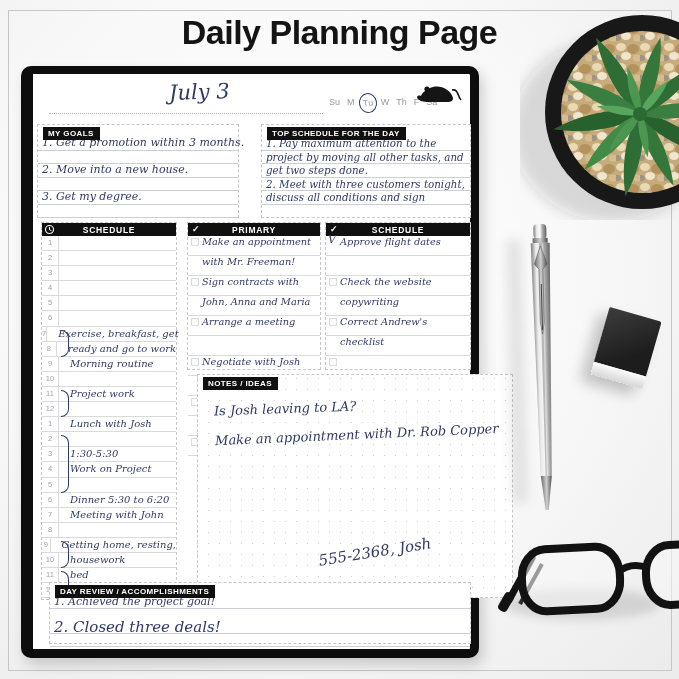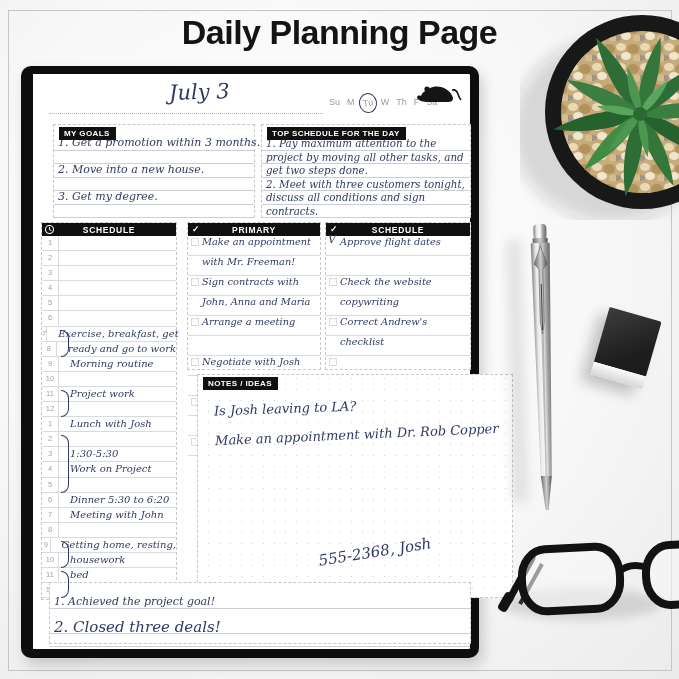--- a/index.html
+++ b/index.html
@@ -26,21 +26,21 @@
   .mouse{position:absolute;left:384px;top:6px;width:46px;height:28px;}
   
   .dbox{position:absolute;border:1px dashed #c7c7c7;box-sizing:border-box;background:#fff;}
   .chip{position:absolute;top:2px;left:5px;background:#101010;color:#fff;font-size:8px;font-weight:bold;
     padding:2.5px 6px 2.5px 5px;letter-spacing:0.4px;line-height:1;z-index:2;white-space:nowrap;}
   .bar{height:13px;background:#101010;color:#fff;display:flex;align-items:center;justify-content:center;
     position:relative;font-size:8.5px;font-weight:bold;letter-spacing:0.7px;}
   .bar .bar-check{position:absolute;left:4px;top:1px;font-size:9px;font-weight:bold;}
   .bar .bar-clock{position:absolute;left:2px;top:1px;}
   
-  .goals-box{left:20px;top:50px;width:202px;height:94px;padding-top:12px;}
+  .goals-box{left:4px;top:50px;width:202px;height:94px;padding-top:12px;}
   .priority-box{left:228px;top:50px;width:210px;height:94px;padding-top:12px;}
   .w-line{box-sizing:border-box;height:13.5px;border-bottom:1px solid #ccced4;padding-left:4px;
     line-height:12.5px;white-space:nowrap;overflow:visible;}
   .goals-box .w-line{font-size:11px;}
   .priority-box .w-line{font-size:10.3px;}
   
   .schedule-box{left:8px;top:148px;width:136px;height:378px;}
   .srow{box-sizing:border-box;height:15.1px;border-bottom:1px solid #d8dade;display:flex;}
   .hour{width:17px;box-sizing:border-box;border-right:1px solid #d8dade;font-size:7.5px;color:#a2a2a2;
     text-align:center;padding-top:2px;}
@@ -111,21 +111,20 @@
       <div class="w-line"></div>
     </div>
 
     <div class="dbox priority-box">
       <div class="chip">TOP SCHEDULE FOR THE DAY</div>
       <div class="w-line script">1. Pay maximum attention to the</div>
       <div class="w-line script">project by moving all other tasks, and</div>
       <div class="w-line script">get two steps done.</div>
       <div class="w-line script">2. Meet with three customers tonight,</div>
       <div class="w-line script">discuss all conditions and sign</div>
-      <div class="w-line script">contracts.</div>
     </div>
 
     <div class="dbox schedule-box" style="position:absolute;">
       <div class="bar">
         <svg class="bar-clock" width="11" height="11" viewBox="0 0 11 11">
           <circle cx="5.5" cy="5.5" r="4" fill="none" stroke="#fff" stroke-width="1.1"></circle>
           <path d="M5.5,3 L5.5,5.7 L7.4,6.6" fill="none" stroke="#fff" stroke-width="1"></path>
         </svg>
         <span>SCHEDULE</span>
       </div>
@@ -269,20 +268,21 @@
     </div>
 
     <div class="dbox notes-box">
       <div class="chip">NOTES / IDEAS</div>
       <div class="note-1 script">Is Josh leaving to LA?</div>
       <div class="note-2 script">Make an appointment with Dr. Rob Copper</div>
       <div class="note-phone script">555-2368, Josh</div>
     </div>
 
     <div class="dbox review-box">
+      <div class="chip">DAY REVIEW / ACCOMPLISHMENTS</div>
       <div class="w-line script" style="font-size:11px;">1. Achieved the project goal!</div>
       <div class="w-line script" style="font-size:15px;margin-top:12px;">2. Closed three deals!</div>
       <div class="w-line"></div>
     </div>
 
   </div>
 </div>
 
 <svg class="plant" viewBox="0 0 159 218">
   <defs>

